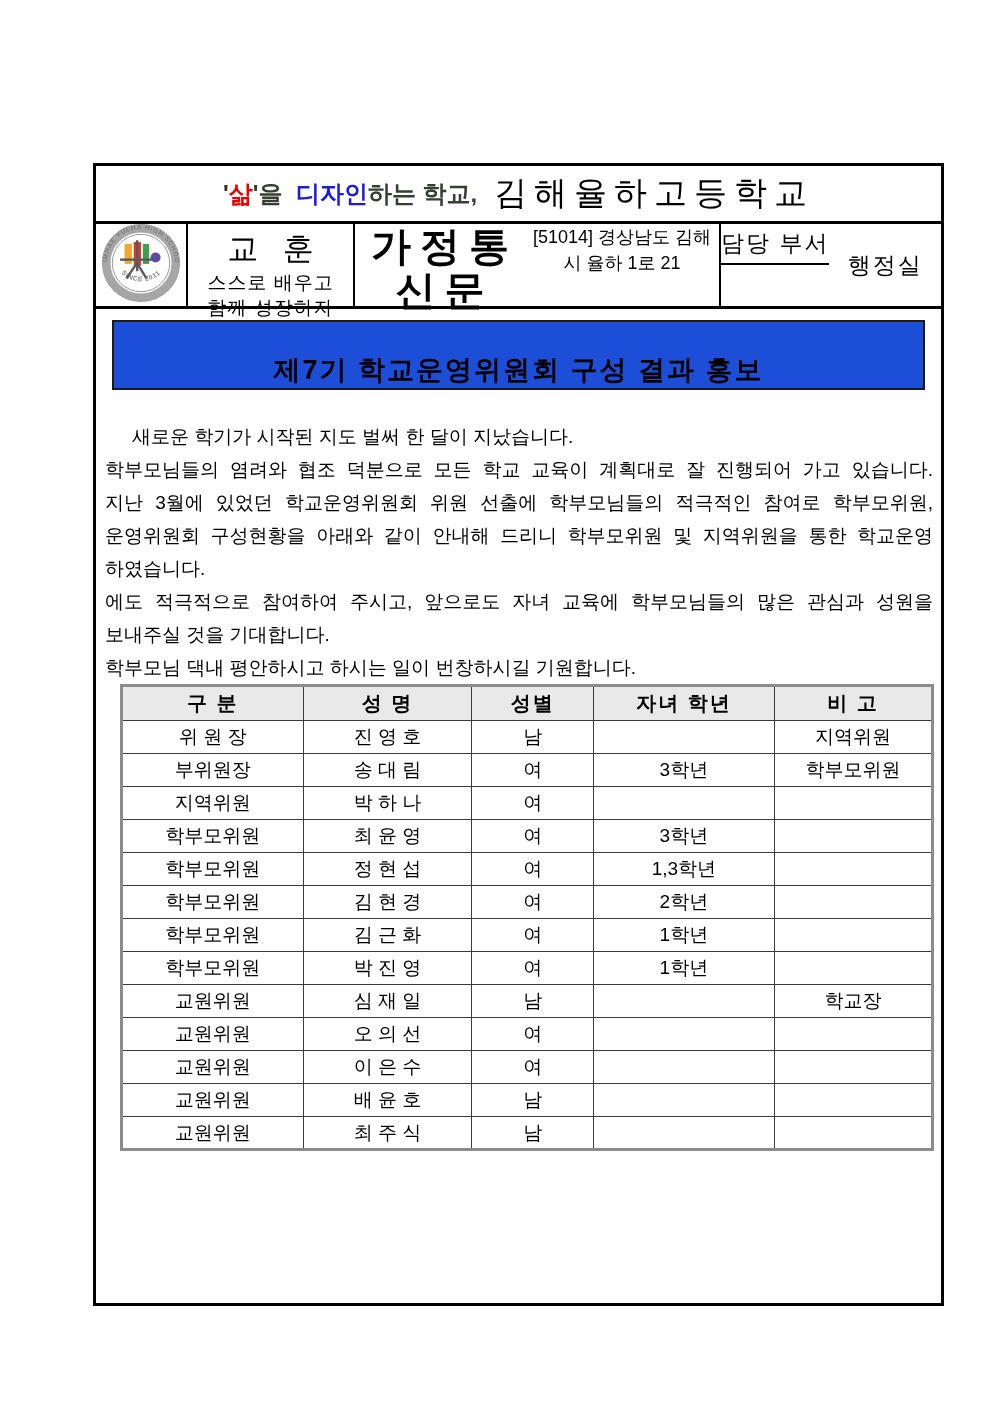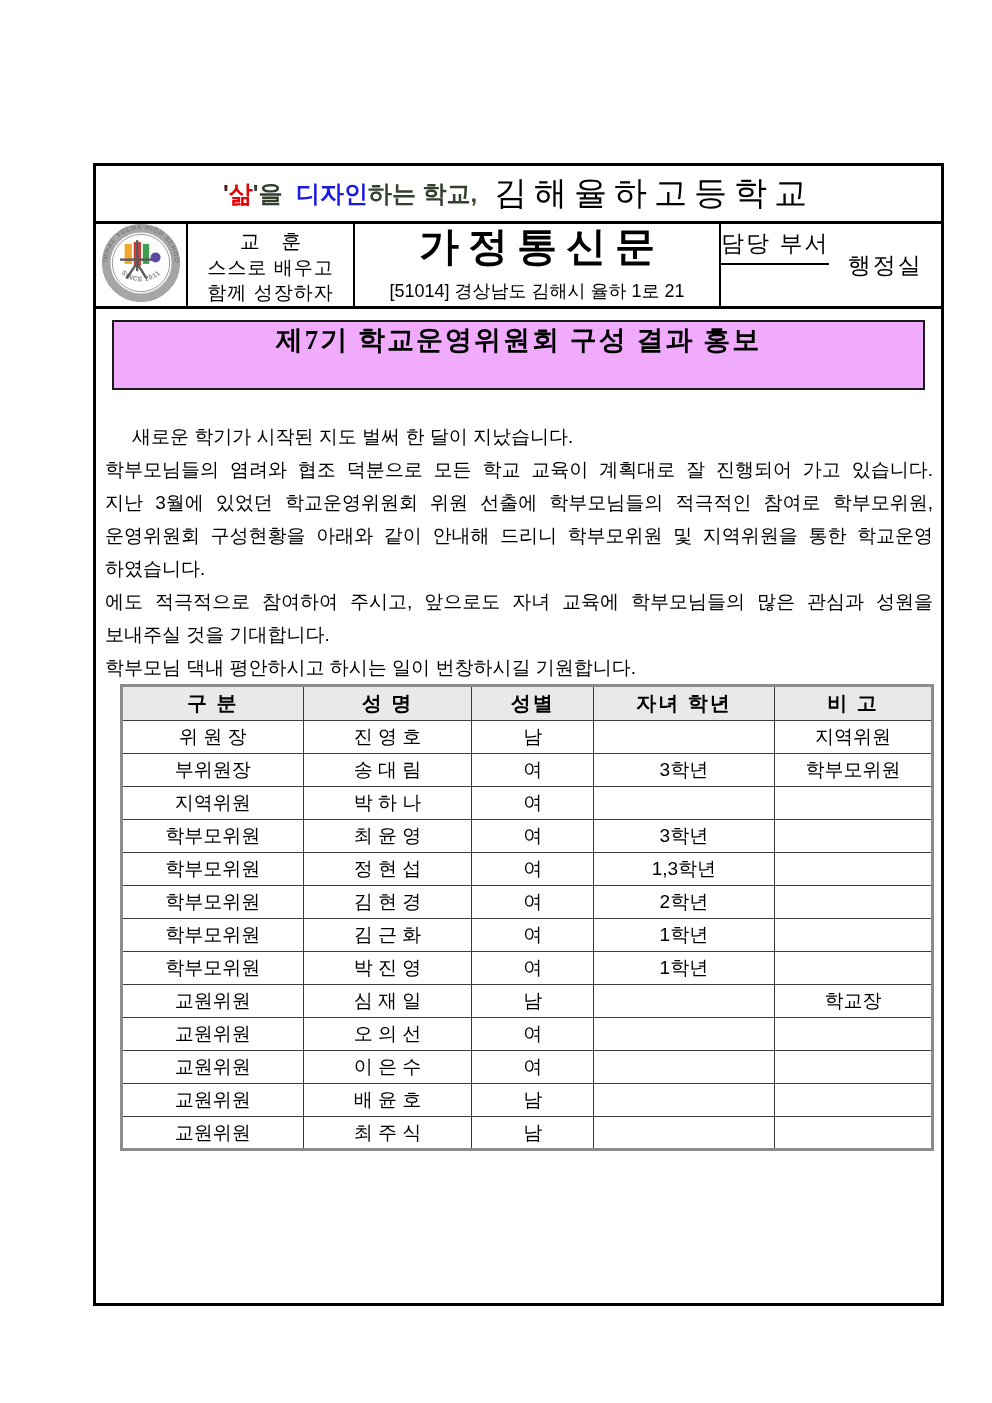--- a/index.html
+++ b/index.html
@@ -17,33 +17,33 @@
   .sl-dark { color:#33402e; }
   .sl-quote { color:#4a2020; }
   .sl-red { color:#e30505; }
   .sl-blue { color:#1a1ae0; }
   .school-name { font-size:33px; font-weight:400; color:#000; letter-spacing:7px; margin-left:10px; }
 
   .header-grid { display:flex; height:85px; border-bottom:3px solid #000; }
   .cell-logo { width:92px; border-right:2px solid #000;
     display:flex; align-items:center; justify-content:center; }
   .cell-motto { width:167px; border-right:2px solid #000; text-align:center; padding-top:4px; }
-  .motto-label { font-size:20px; letter-spacing:8px; padding-left:8px; }
+  .motto-label { font-size:31px; letter-spacing:8px; padding-left:8px; }
   .motto-line { font-size:19px; line-height:25px; letter-spacing:1px; }
-  .cell-center { flex:1; text-align:center; display:flex; flex-direction:column; justify-content:space-between; }
+  .cell-center { flex:1; text-align:center; display:flex; flex-direction:row; justify-content:space-between; }
   .doc-type { font-size:40px; font-weight:800; letter-spacing:9px; padding-left:9px; line-height:44px; }
   .address { font-size:18px; line-height:26px; letter-spacing:0px; padding-bottom:2px; }
   .cell-dept { width:222px; border-left:2px solid #000; display:flex; flex-direction:row; }
   .dept-label { height:41px; border-bottom:2px solid #000; display:flex; align-items:center; justify-content:center;
     font-size:23px; letter-spacing:2px; }
   .dept-value { flex:1; display:flex; align-items:center; justify-content:center; font-size:23px; letter-spacing:2px; }
 
   
-  .banner { margin:11px 16px 0 16px; height:70px; background:#f0abfc; border:2px solid #1a1a1a;
-    display:flex; align-items:flex-start; justify-content:center;font-family:Liberation Serif, serif; }
+  .banner { margin:11px 16px 0 16px; height:70px; background:#1d4ed8; border:2px solid #1a1a1a;
+    display:flex; align-items:flex-end; justify-content:center; }
   .banner-text { font-size:27px; font-weight:bold; letter-spacing:2px; }
 
   
   .body-text { margin:30px 8px 0 9px; font-size:19px; line-height:33px; word-break:keep-all; }
   .body-line { min-height:33px; }
   .body-line.justify { text-align:justify; text-align-last:justify; }
   .body-line.indent { padding-left:27px; }
 
   
   .tbl-caption { margin-top:10px; text-align:center; font-size:20px; font-weight:bold;

